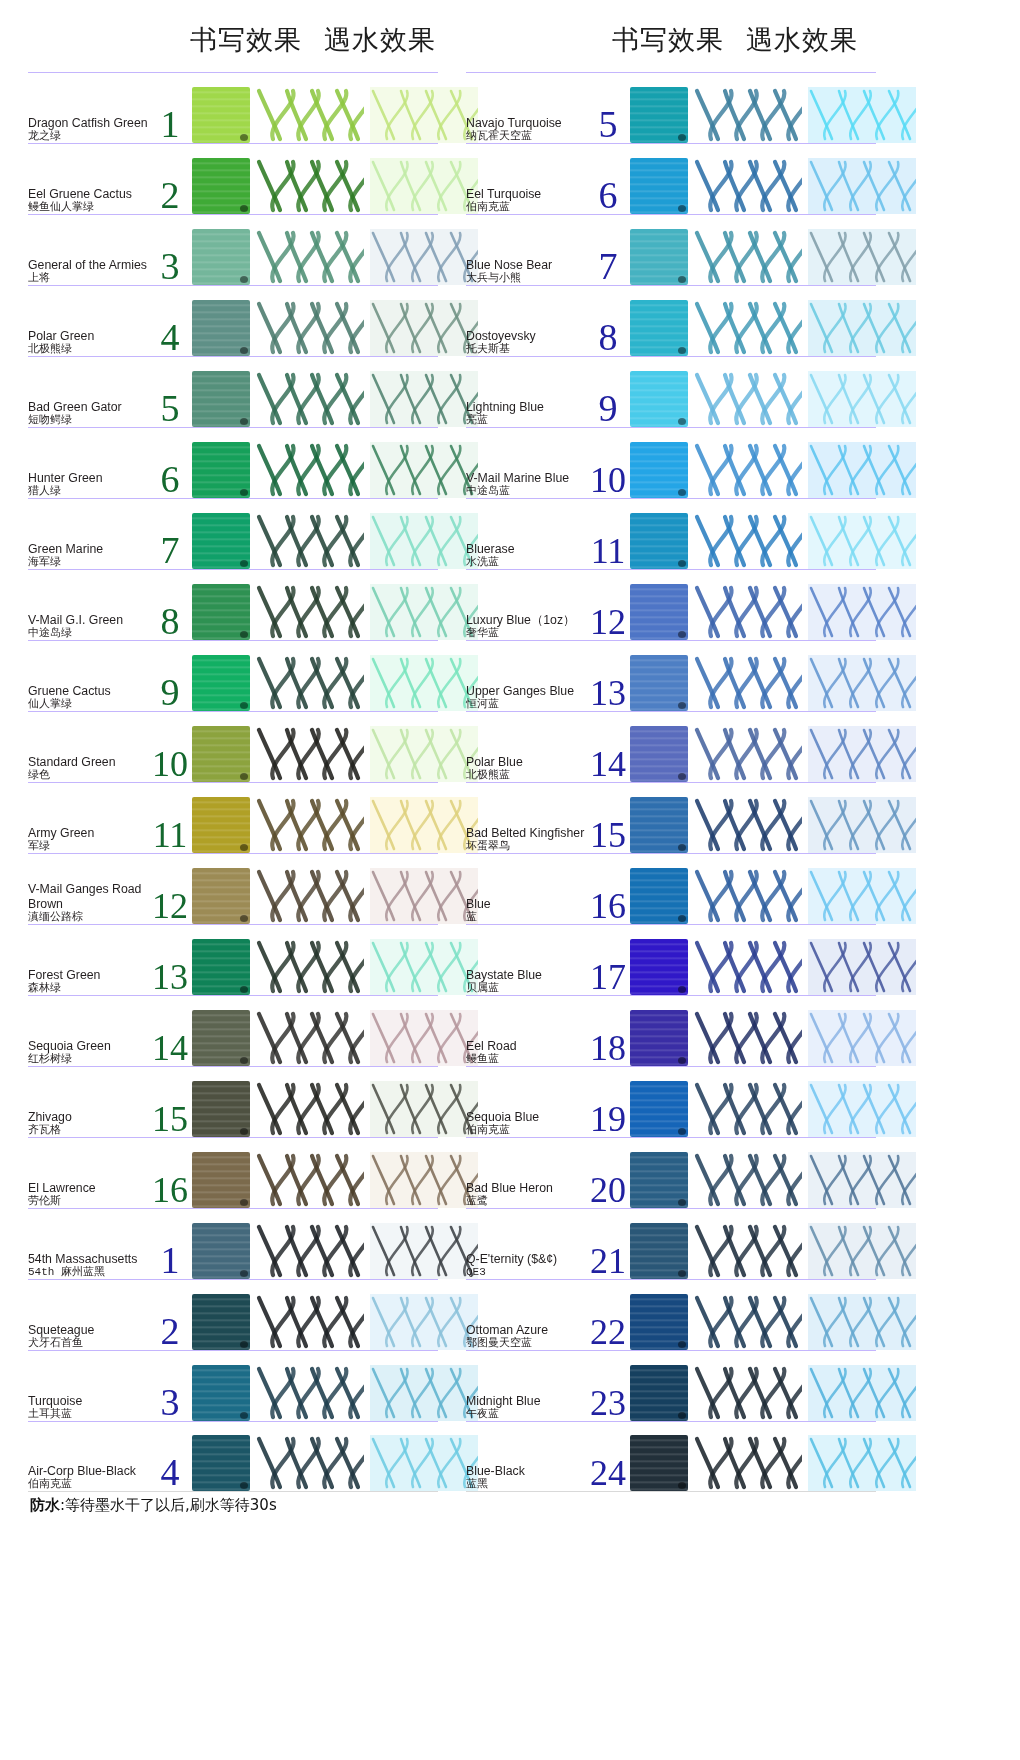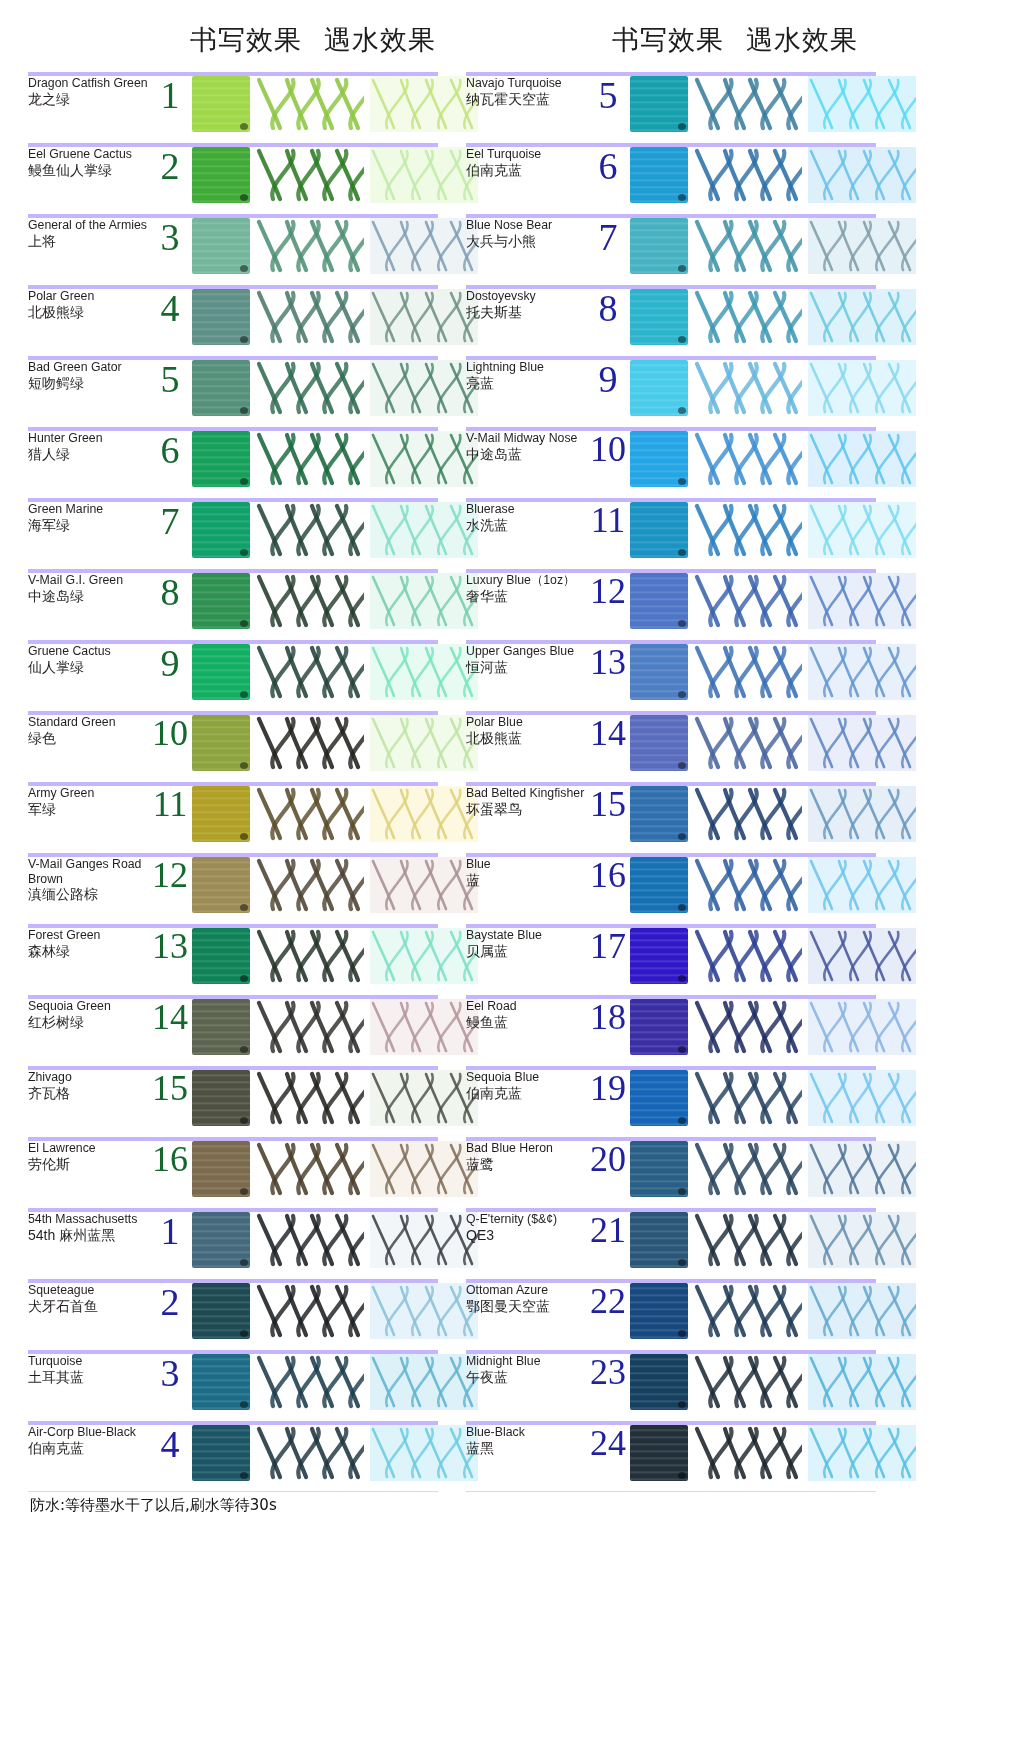--- a/index.html
+++ b/index.html
@@ -23,35 +23,35 @@
   #hdr-right{left:612px;}
 
   
   .column{position:absolute;top:72px;}
   #col-left{left:28px;width:410px;}
   #col-right{left:466px;width:410px;}
 
   
   .row{
     position:relative;
-    display:flex;align-items:flex-start;
+    display:flex;align-items:flex-end;
     height:71px;
-    border-top:4px solid #c4b5fd;
+    border-top:1px solid #c4b5fd;
     box-sizing:border-box;
   }
   .row:last-child{border-bottom:1px solid #d9d9d9;}
 
   .name-cell{
     width:124px;flex:0 0 124px;
     padding-right:2px;
     line-height:1.18;
     position:relative;z-index:3;
   }
   .name-en{font-size:12.3px;color:#231f20;font-family:"Liberation Sans",sans-serif;}
-  .name-cn{font-size:14px;color:#231f20;font-family:Liberation Sans, sans-serif;}
+  .name-cn{font-size:11px;color:#231f20;font-family:Liberation Mono, monospace;}
 
   .idx{
     width:44px;flex:0 0 44px;
     text-align:center;
     font-family:"Liberation Serif","DejaVu Serif",serif;
     font-size:38px;line-height:1;
     margin-left:-6px;margin-right:-2px;
     position:relative;z-index:2;
   }
   .idx.num2{font-size:36px;}
@@ -95,21 +95,21 @@
   }
   .wetwash{position:absolute;inset:0;}
 
   
   #footer{
     position:absolute;left:30px;top:1496px;
     font-size:15px;color:#111;
     font-family:"DejaVu Sans","Liberation Sans",sans-serif;
     white-space:nowrap;
   }
-  #footer b{font-weight:400;margin-top:34px;}
+  #footer b{font-weight:700;margin-top:34px;}
 </style>
 </head>
 <body>
 
 <div class="page">
 
   <div class="col-header" id="hdr-left">
     <span class="hdr-write">书写效果</span><span class="hdr-water">遇水效果</span>
   </div>
 
@@ -1065,21 +1065,21 @@
             <path d="M56 4 C 61 18, 70 36, 76 52" stroke="#78d4ef" stroke-width="2.6" fill="none" stroke-linecap="round" opacity="0.88"></path>
             <path d="M90 4 C 94 18, 63 36, 69 52" stroke="#78d4ef" stroke-width="2.6" fill="none" stroke-linecap="round" opacity="0.81"></path>
             <path d="M81 4 C 87 18, 96 36, 102 52" stroke="#78d4ef" stroke-width="2.6" fill="none" stroke-linecap="round" opacity="0.88"></path>
             <path d="M115 4 C 120 18, 89 36, 95 52" stroke="#78d4ef" stroke-width="2.6" fill="none" stroke-linecap="round" opacity="0.81"></path>
           </svg>
           <div class="dotgrid"></div>
         </div>
       </div>
       <div class="row">
         <div class="name-cell">
-          <div class="name-en">V-Mail Midway Nose</div>
+          <div class="name-en">V-Mail Marine Blue</div>
           <div class="name-cn">中途岛蓝</div>
         </div>
         <div class="idx blue num2">10</div>
         <div class="swatch" style="background: rgb(36, 165, 230);">
           <div class="tex"></div>
           <div class="blob"></div>
         </div>
         <div class="sample dry">
           <svg viewBox="0 0 108 56" preserveAspectRatio="none" xmlns="http://www.w3.org/2000/svg">
             <path d="M3 4 C 9 18, 18 36, 24 52" stroke="#3d8fd0" stroke-width="4.2" fill="none" stroke-linecap="round" opacity="0.88"></path>

